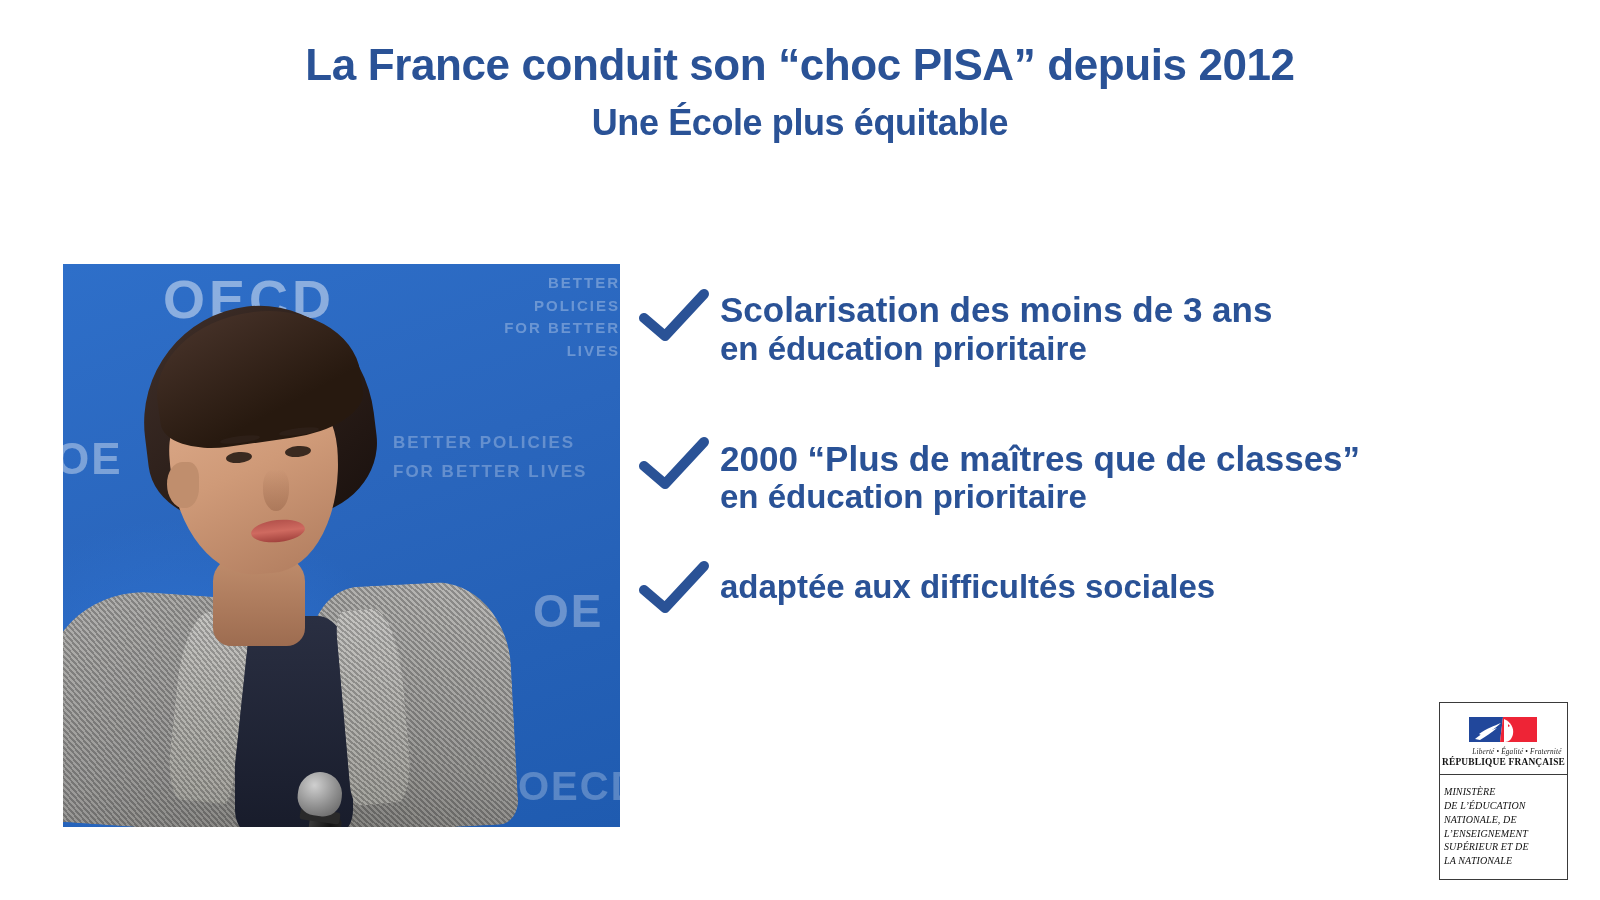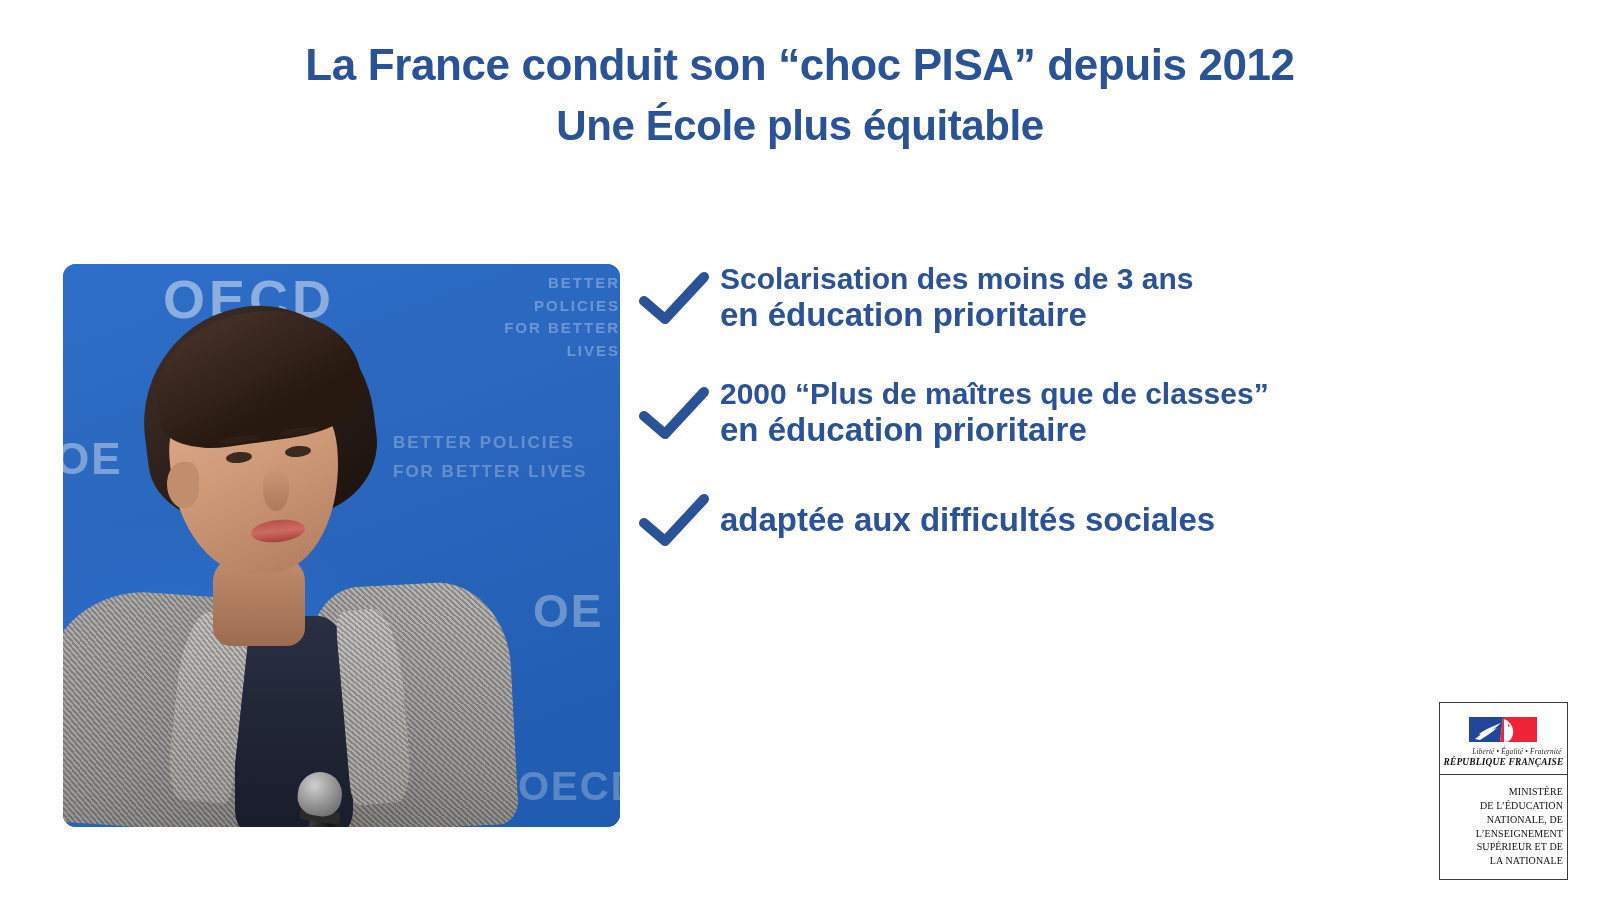--- a/index.html
+++ b/index.html
@@ -26,38 +26,37 @@
   #title-line-1 {
     color: #2a5296;
     font-size: 44px;
     font-weight: bold;
     letter-spacing: -0.4px;
     line-height: 1.12;
     white-space: nowrap;
   }
   #title-line-2 {
     color: #2a5296;
-    font-size: 42px;
+    font-size: 36px;
     font-weight: bold;
     letter-spacing: -0.4px;
     line-height: 1.2;
     margin-top: 12px;
     white-space: nowrap;
   }
 
   
   #photo {
     position: absolute;
     left: 63px;
     top: 264px;
     width: 557px;
     height: 563px;
     overflow: hidden;
     background: #2f6fcb;
-    border-radius: 13px;
   }
   .ph-layer { position: absolute; }
 
   
   #ph-backdrop {
     left: 0; top: 0; width: 100%; height: 100%;
     background:
       radial-gradient(ellipse 70% 55% at 22% 78%, #2f74d4 0%, rgba(47,116,212,0) 60%),
       linear-gradient(160deg, #2e6fc9 0%, #2a66bd 42%, #1f5bb0 100%);
   }
@@ -240,21 +239,21 @@
     display: block;
   }
   .bullet-text {
     color: #2a5296;
     font-weight: bold;
   }
   .bullet-line {
     white-space: nowrap;
     line-height: 1.14;
   }
-  .line-big { font-size: 30px; }
+  .line-big { font-size: 35px; margin-top: 28px; }
   .line-small { font-size: 33px; }
 
   
   #logo {
     position: absolute;
     left: 1439px;
     top: 702px;
     width: 129px;
     height: 178px;
     border: 1.5px solid #3a3a3a;
@@ -289,29 +288,29 @@
   }
   #logo-republique {
     font-family: "Liberation Serif", serif;
     font-size: 9.4px;
     color: #111111;
     letter-spacing: 0.2px;
     margin-top: 1px;
     white-space: nowrap;
     font-variant: small-caps;
     font-weight: bold;
-    font-style: italic;
   }
   #logo-bottom {
     height: 103px;
     display: flex;
     flex-direction: column;
-    align-items: flex-end;
+    align-items: flex-start;
     justify-content: center;
     padding: 0 4px;
+    font-style: italic;
   }
   .logo-min-line {
     font-family: "Liberation Serif", serif;
     font-size: 10px;
     color: #111111;
     line-height: 1.38;
     text-align: center;
     white-space: nowrap;
     letter-spacing: 0.1px;
   }

